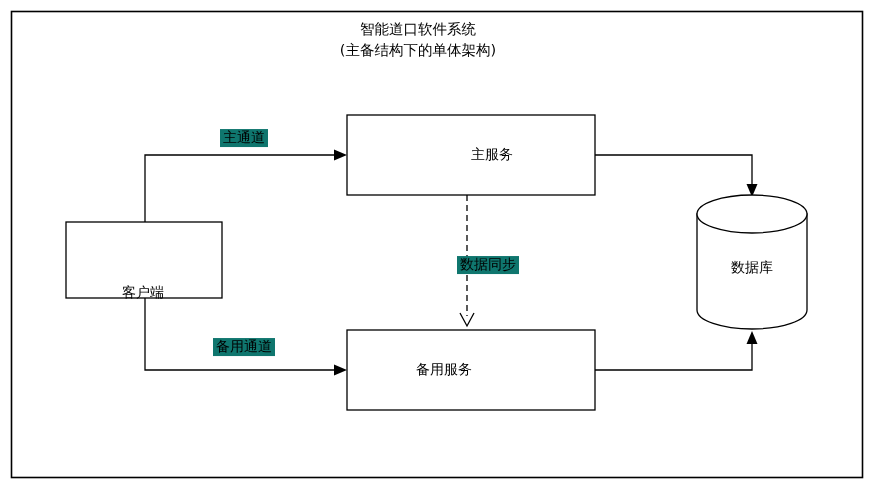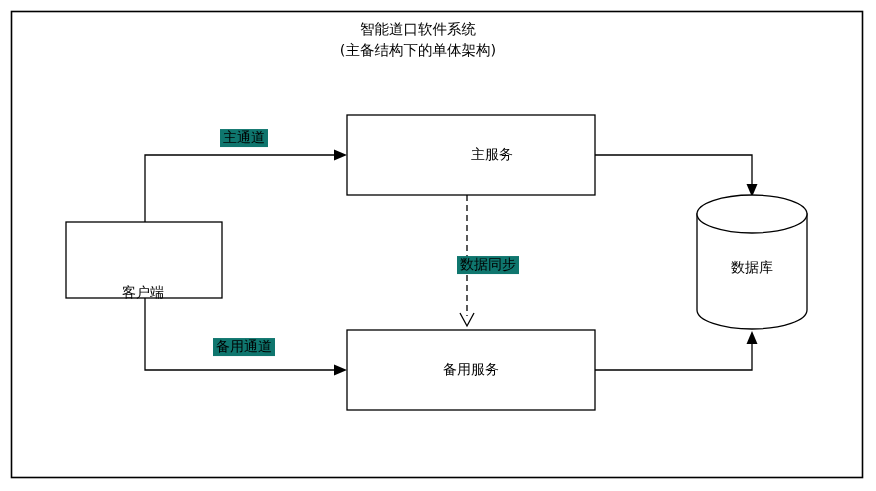--- a/index.html
+++ b/index.html
@@ -132,21 +132,21 @@
 
   <div class="lbl lbl-title" style="left:418px; top:40px;">
     <div>智能道口软件系统</div>
     <div>(主备结构下的单体架构)</div>
   </div>
 
   <div class="lbl" style="left:143px; top:261px;margin-top:32px;">客户端</div>
 
   <div class="lbl" style="left:471px; top:155px;margin-left:21px;">主服务</div>
 
-  <div class="lbl" style="left:471px; top:370px;">备用服务</div>
+  <div class="lbl" style="left:444px; top:370px;">备用服务</div>
 
   <div class="lbl" style="left:752px; top:268px;font-family:Liberation Serif, serif;">数据库</div>
 
   <div class="lbl lbl-edge" style="left:244px; top:138px;">主通道</div>
 
   <div class="lbl lbl-edge" style="left:244px; top:347px;">备用通道</div>
 
   <div class="lbl lbl-edge" style="left:488px; top:265px;">数据同步</div>
 
 </div>

